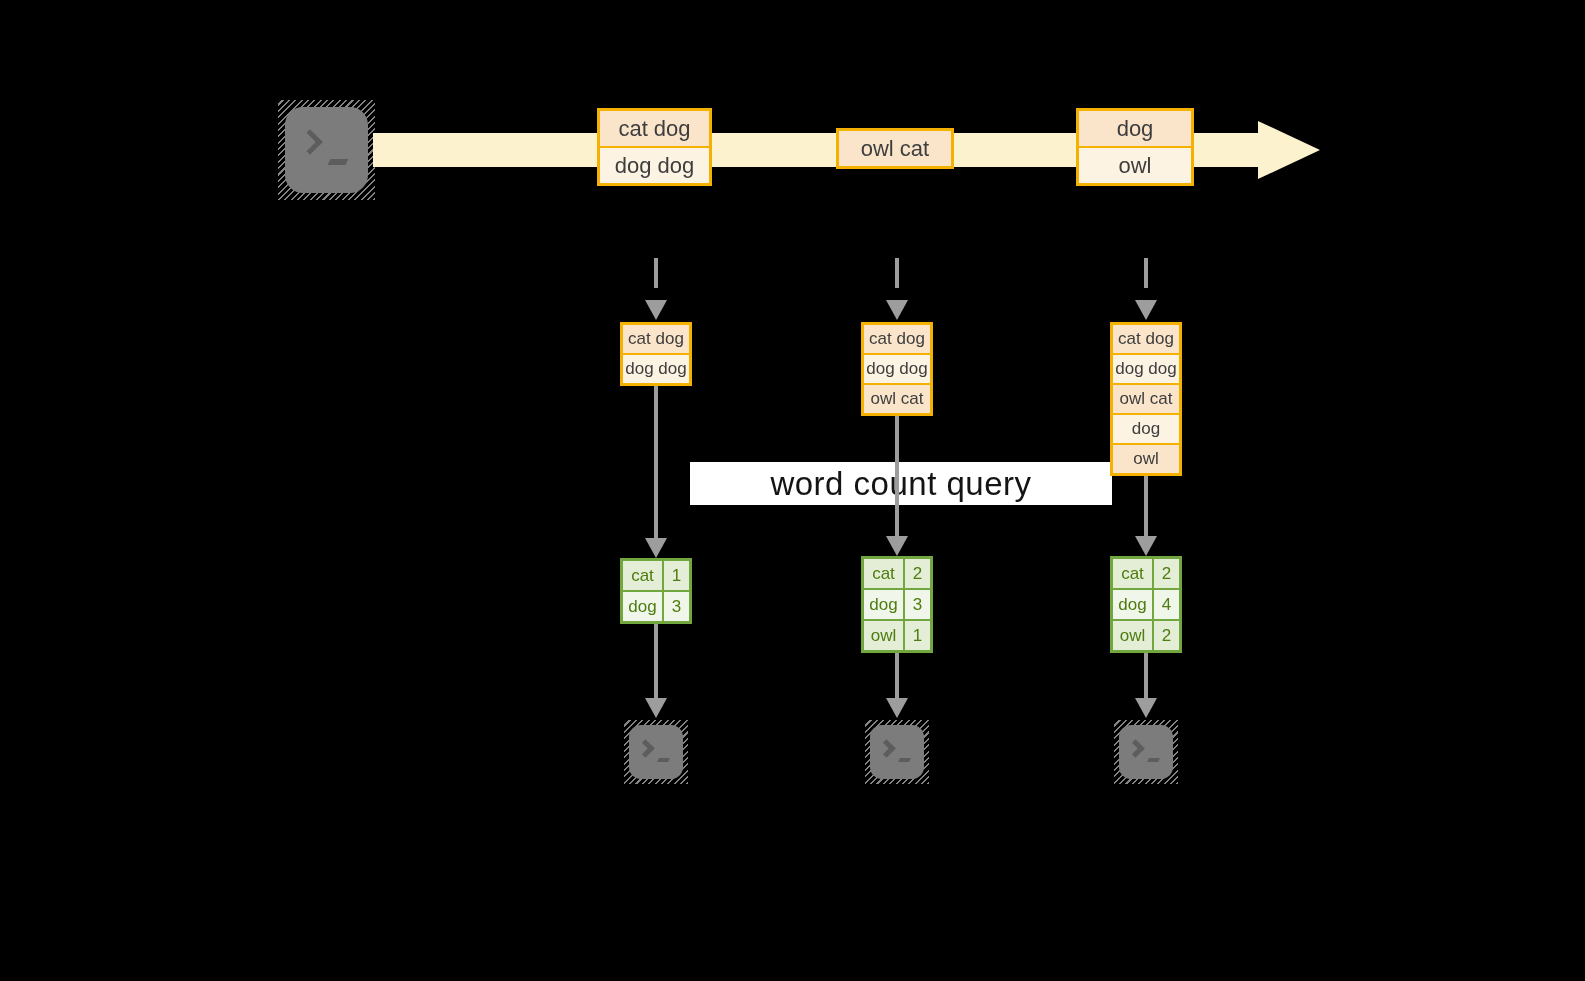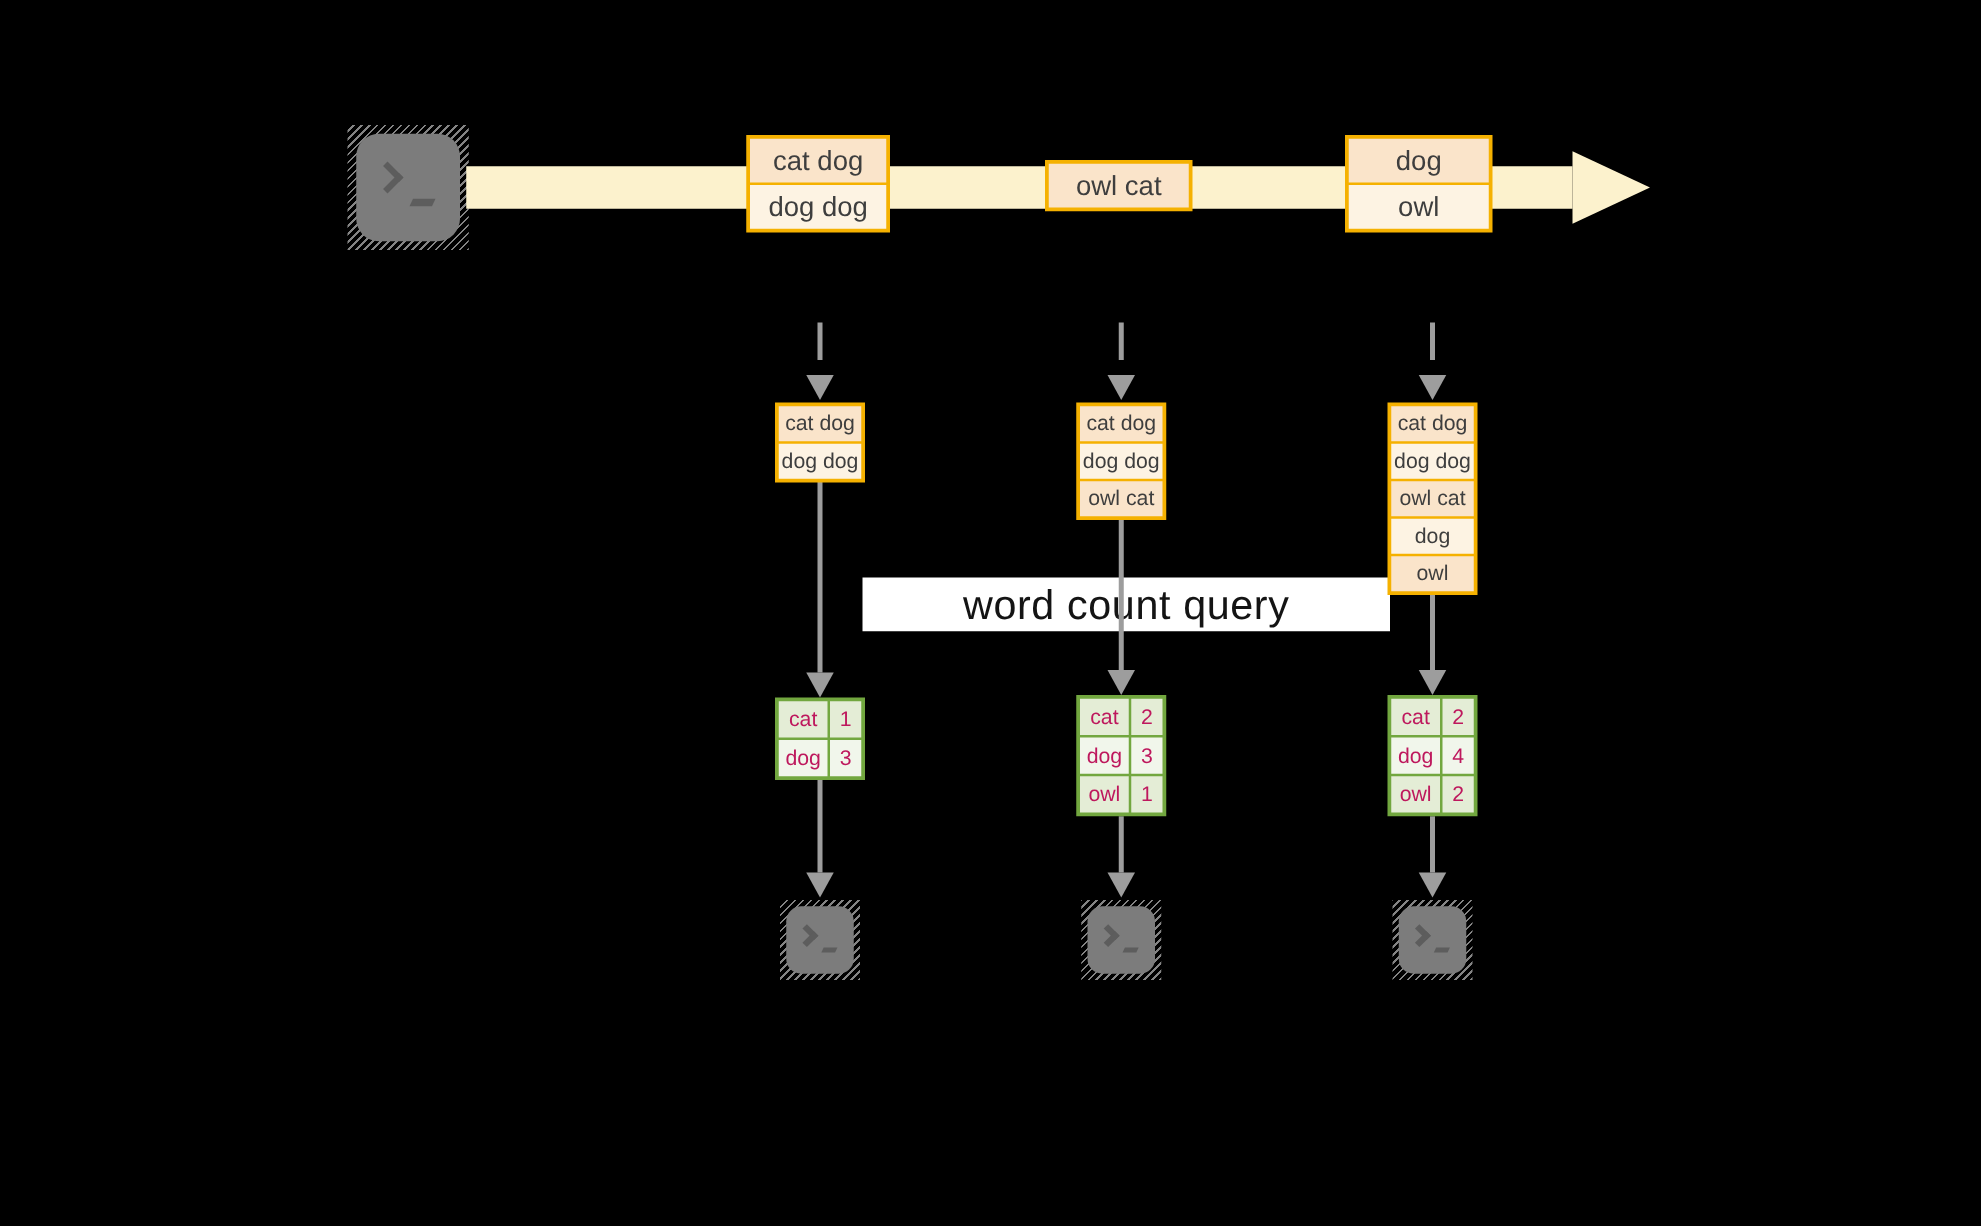--- a/index.html
+++ b/index.html
@@ -25,21 +25,21 @@
   .head-down{width:0;height:0;border-left:11px solid transparent;border-right:11px solid transparent;
              border-top:20px solid #9D9D9D;}
 
   
   .query{background:#FFFFFF;display:flex;align-items:center;justify-content:center;
          font-size:33px;font-weight:300;color:#141414;letter-spacing:.5px;}
 
   
   .gtable{background:#72A73F;padding:3px;display:grid;grid-template-columns:1fr 25px;gap:2px;}
   .gcell{height:29px;display:flex;align-items:center;justify-content:center;
-         font-size:17px;color:#be185d;}
+         font-size:17px;color:#4d7c0f;}
   .g-dark{background:#E4EDD6;}
   .g-light{background:#F1F6EB;}
 
   
   .term{background:repeating-linear-gradient(-45deg,rgba(155,155,155,.85) 0 1.5px,rgba(0,0,0,0) 1.5px 4.5px);}
   .term-inner{position:absolute;background:#7C7C7C;}
   .term-big .term-inner{inset:7px;border-radius:18px;}
   .term-sm  .term-inner{inset:5px;border-radius:12px;}
   .chev{position:absolute;border-top:5px solid #5D5D5D;border-right:5px solid #5D5D5D;
         transform:rotate(45deg);}

